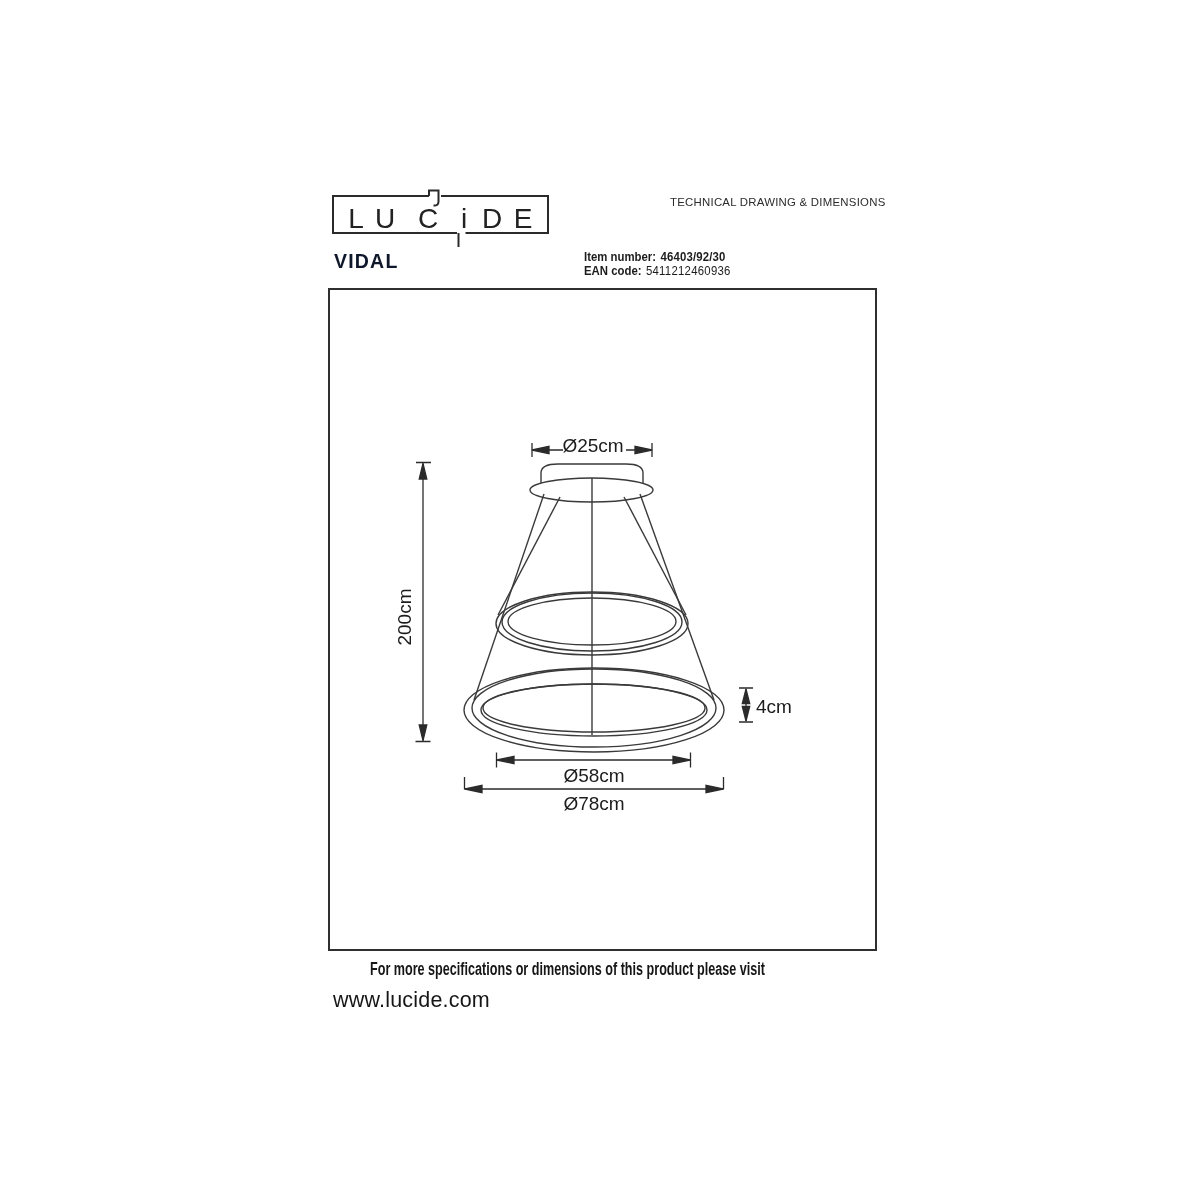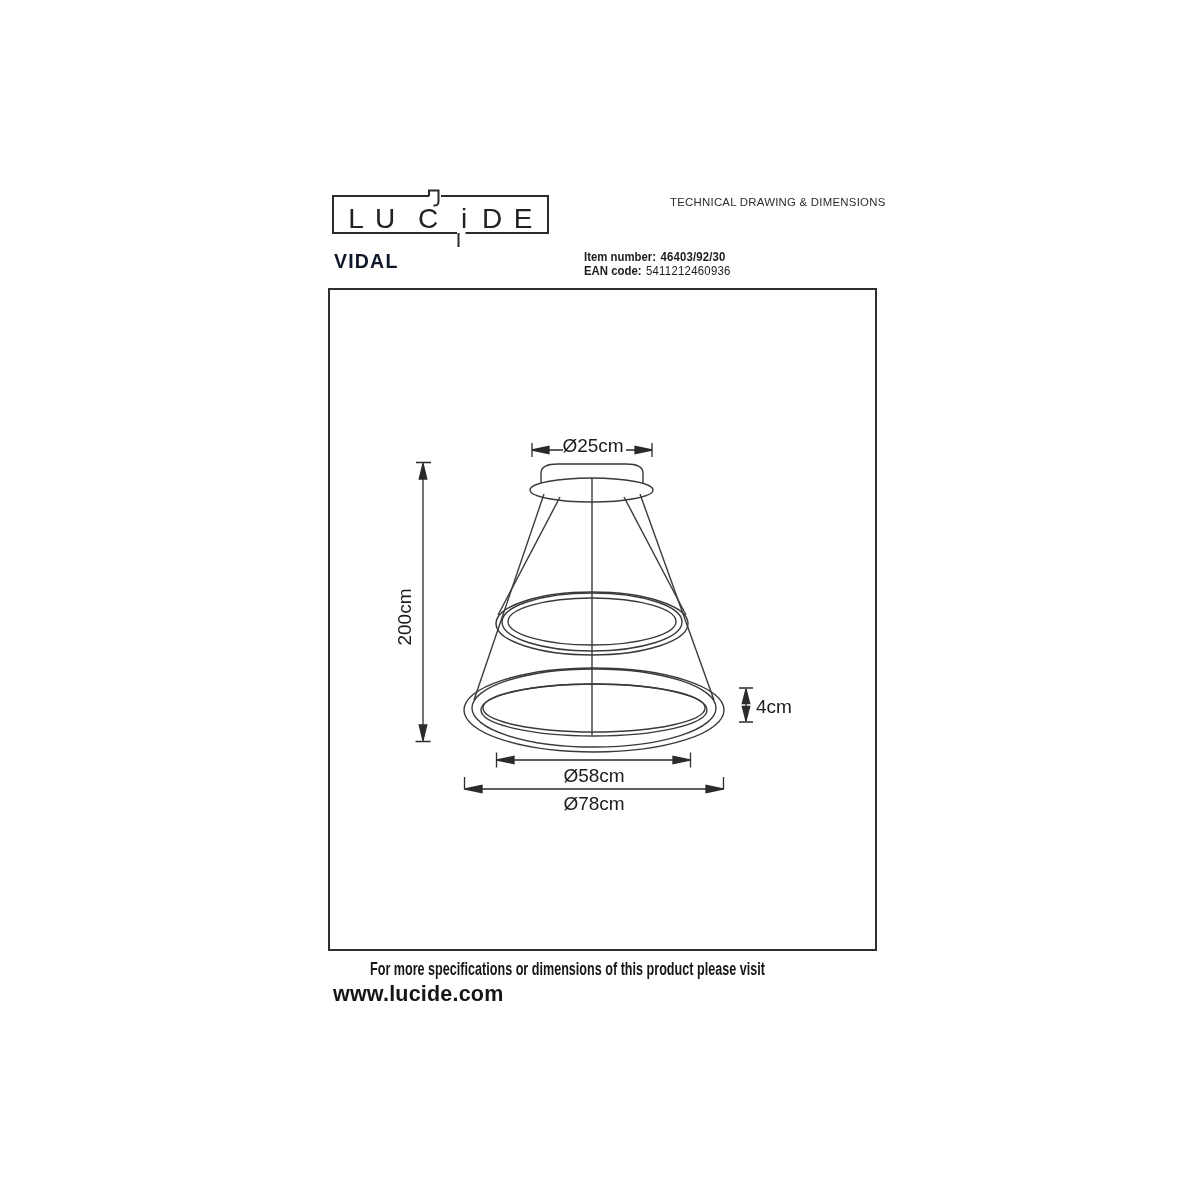--- a/index.html
+++ b/index.html
@@ -7,21 +7,21 @@
   .abs{position:absolute;}
   #doc-title{left:657px;top:196px;font-size:11.4px;letter-spacing:.25px;color:#2b2b2b;white-space:nowrap;margin-left:13px;}
   #product-name{left:334px;top:250px;font-size:19.5px;font-weight:bold;letter-spacing:1.2px;color:#0f172a;}
   #codes{left:584px;top:250px;transform:scaleX(.875);transform-origin:0 0;color:#1c1c1c;font-size:13px;line-height:14px;white-space:nowrap;}
   #codes .lbl{font-weight:bold;margin-right:5px;}
   #codes .val-bold{font-weight:bold;letter-spacing:.2px;}
   #codes .val-reg{font-weight:normal;letter-spacing:.3px;}
   #footer{left:333px;top:959px;color:#161616;}
   #footer .f1{font-size:18px;font-weight:bold;white-space:nowrap;padding-left:37px;}
   .squeeze{display:inline-block;transform:scaleX(.70);transform-origin:0 50%;white-space:nowrap;}
-  #footer .f2{font-size:21.5px;font-weight:bold;letter-spacing:.2px;margin-top:2px;}
+  #footer .f2{font-size:21.5px;font-weight:normal;letter-spacing:.2px;margin-top:8px;}
   svg{position:absolute;left:0;top:0;}
   .dim-text{font-family:"Liberation Sans",sans-serif;font-size:19px;fill:#1c1c1c;stroke:none;}
   .logo-letter{font-family:"Liberation Sans",sans-serif;font-size:28px;fill:#222;stroke:none;}
 </style>
 </head>
 <body>
 
 <div class="abs" id="doc-title">TECHNICAL DRAWING &amp; DIMENSIONS</div>
 <div class="abs" id="product-name">VIDAL</div>
 

